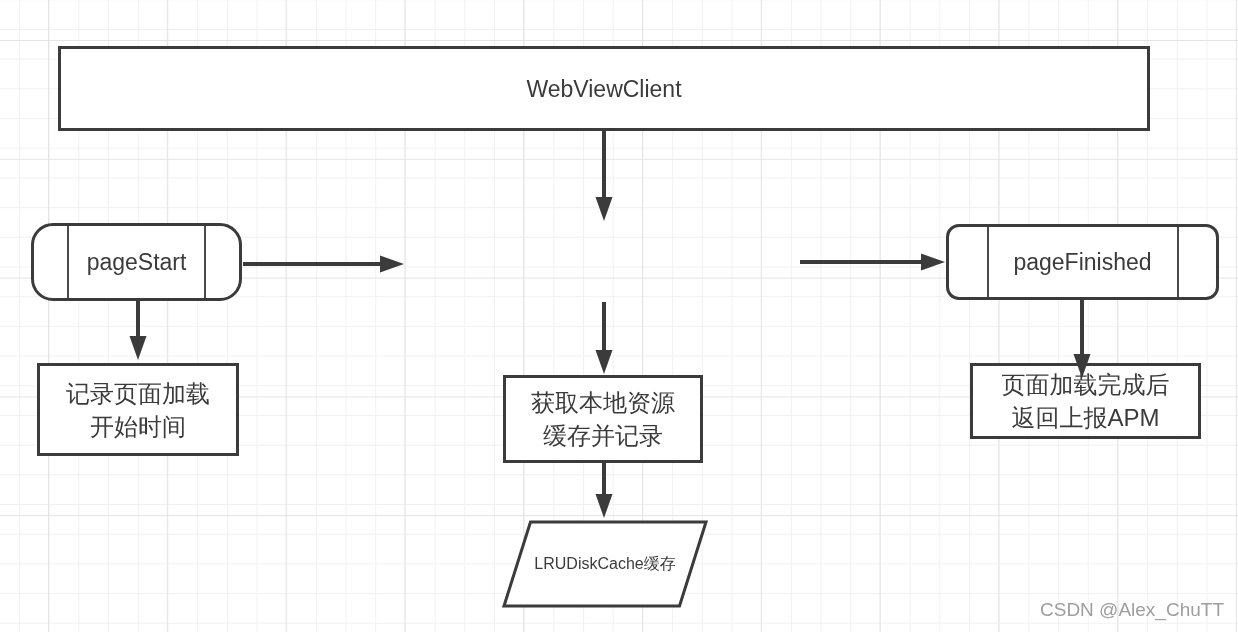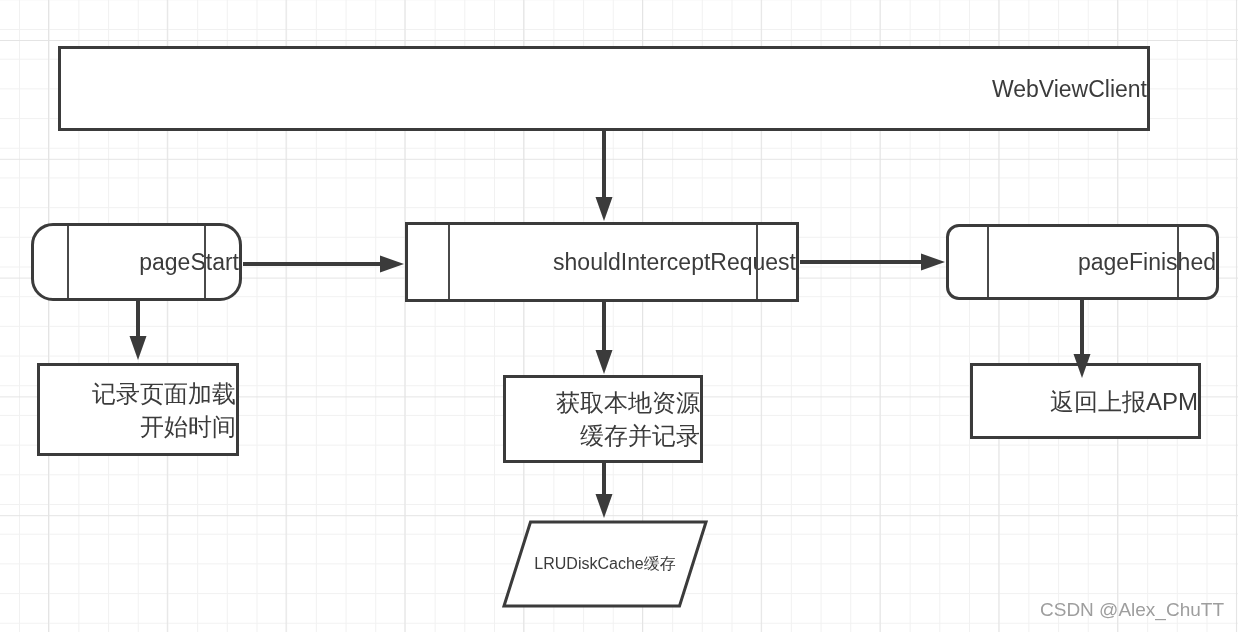--- a/index.html
+++ b/index.html
@@ -21,21 +21,21 @@
   }
 
   .node {
     position: absolute;
     box-sizing: border-box;
     background: #ffffff;
     border: 3px solid #3b3b3b;
     color: #3b3b3b;
     display: flex;
     flex-direction: column;
-    align-items: flex-end;
+    align-items: center;
     justify-content: center;
     text-align: center;
     z-index: 2;
   }
 
   .node .code-label { font-size: 23px; line-height: 26px; white-space: nowrap; }
   .node .cn-line   { font-size: 24px; line-height: 33px; white-space: nowrap; }
 
   .sub-bar {
     position: absolute;
@@ -97,43 +97,39 @@
   <div class="node" id="n-webviewclient">
     <span class="code-label">WebViewClient</span>
   </div>
 
   <div class="node" id="n-pagestart">
     <span class="sub-bar bar-l"></span>
     <span class="sub-bar bar-r"></span>
     <span class="code-label">pageStart</span>
   </div>
 
-  <div class="node" id="n-sir">
-    <span class="sub-bar bar-l"></span>
-    <span class="sub-bar bar-r"></span>
-    <span class="code-label">shouldInterceptRequest</span>
-  </div>
 
   <div class="node" id="n-pagefinished">
     <span class="sub-bar bar-l"></span>
     <span class="sub-bar bar-r"></span>
     <span class="code-label">pageFinished</span>
   </div>
 
   <div class="node" id="n-record">
     <span class="cn-line">记录页面加载</span>
     <span class="cn-line">开始时间</span>
   </div>
 
   <div class="node" id="n-fetch">
     <span class="cn-line">获取本地资源</span>
     <span class="cn-line">缓存并记录</span>
   </div>
 
   <div class="node" id="n-apm">
+    <span class="cn-line">页面加载完成后</span>
     <span class="cn-line">返回上报APM</span>
   </div>
 
   <div id="n-lru">
     <svg width="206" height="88" viewBox="0 0 206 88">
       <polygon points="28.5,2 204,2 177.5,86 2,86" fill="#ffffff" stroke="#3b3b3b" stroke-width="3"></polygon>
     </svg>
     <div class="lru-text">
       <span class="cn-line">LRUDiskCa</span>
       <span class="cn-line">che缓存</span>

